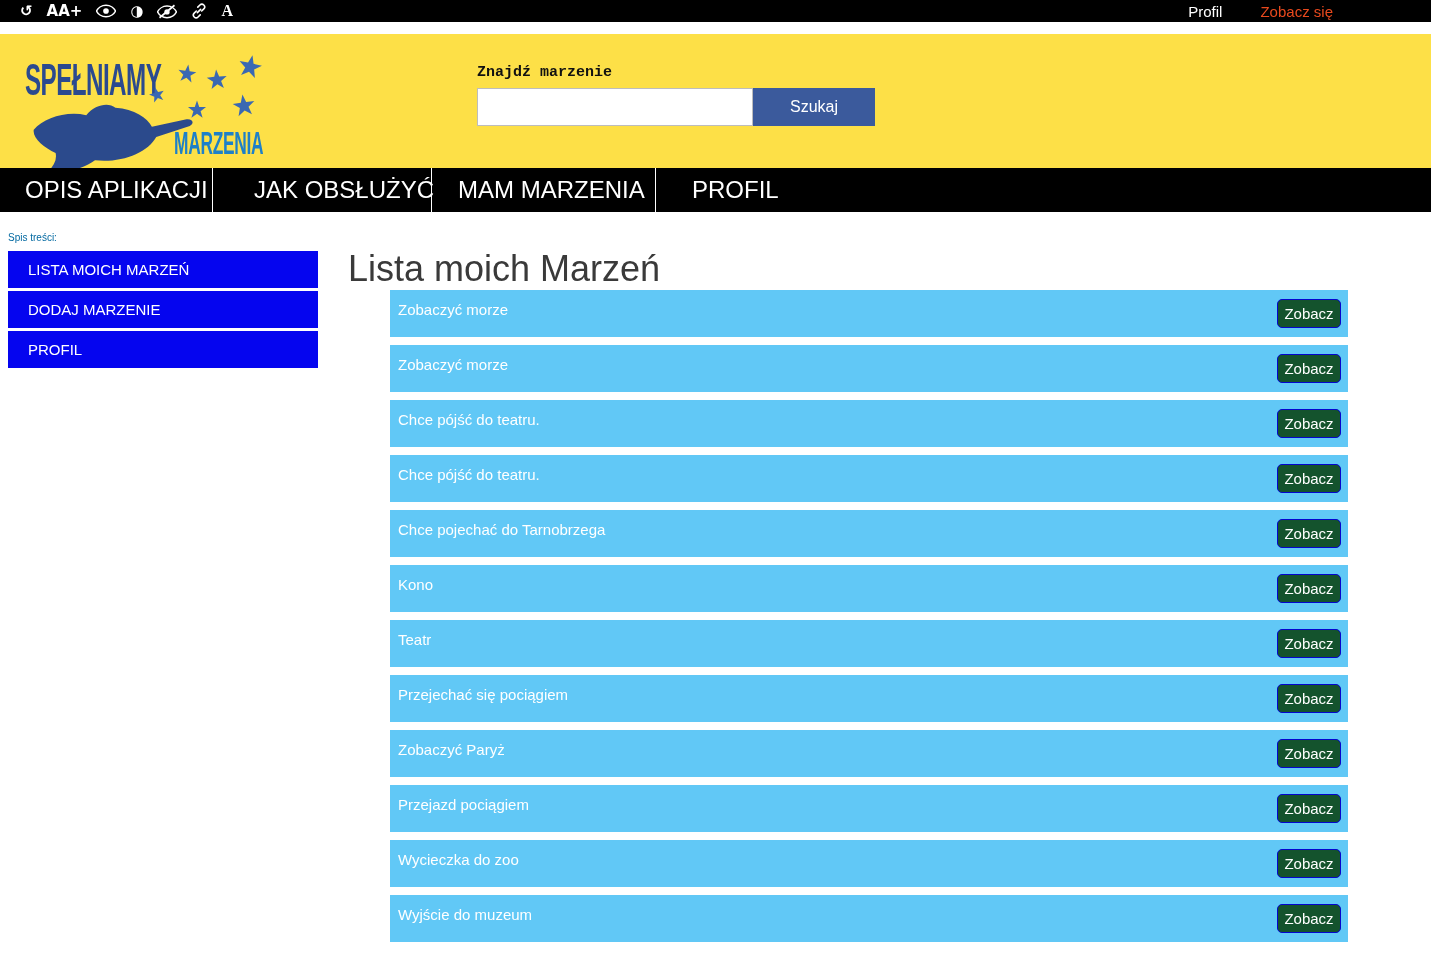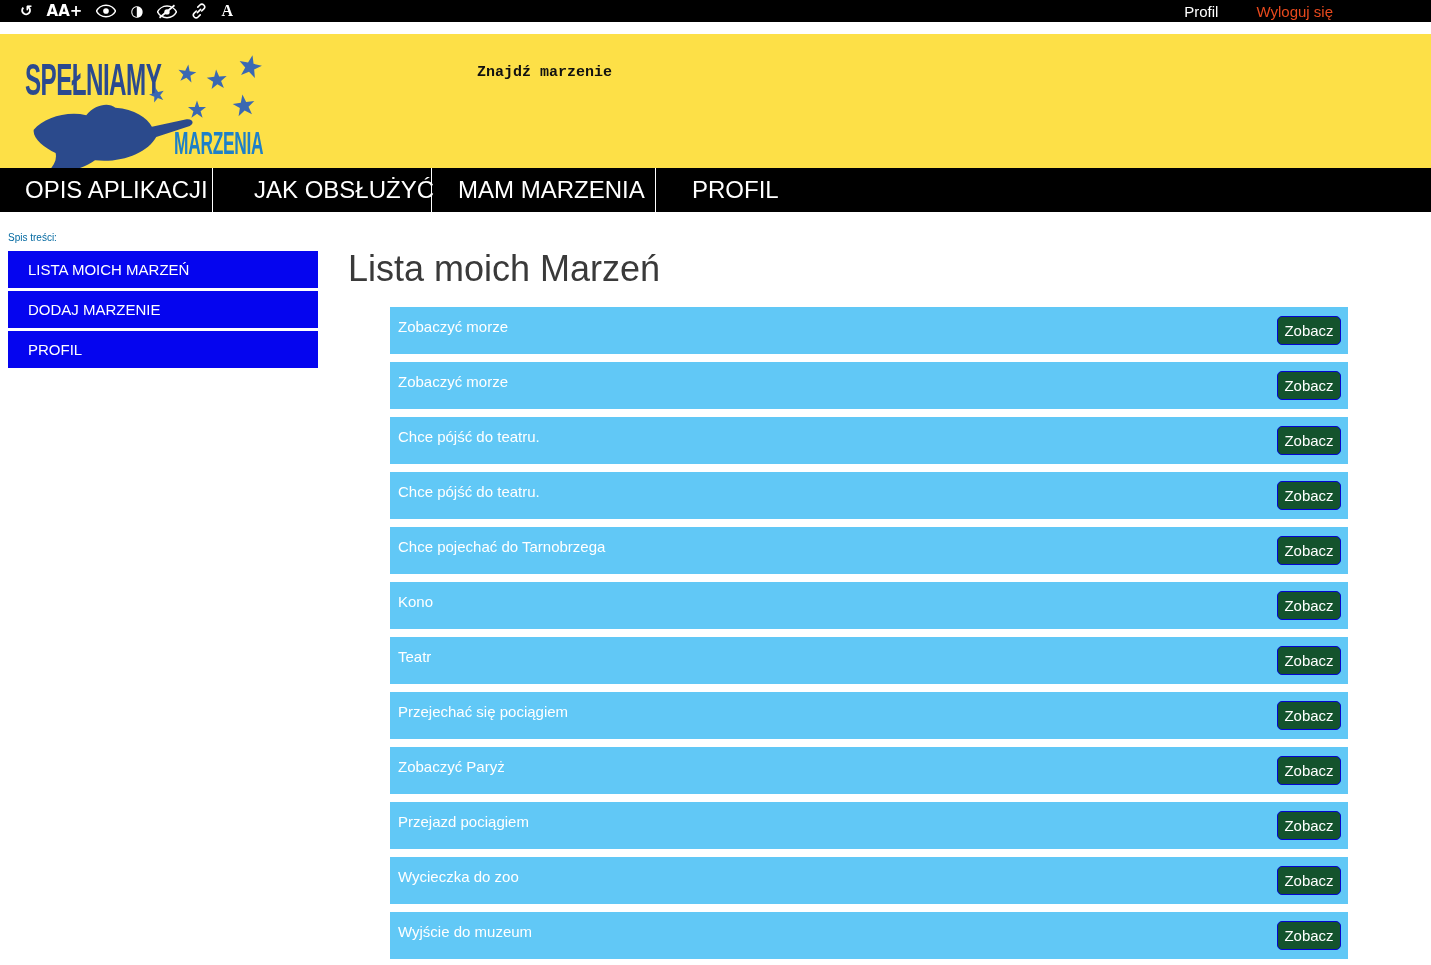--- a/index.html
+++ b/index.html
@@ -47,21 +47,21 @@
   
   .content{position:absolute;top:212px;left:0;width:100%;height:753px;}
   .sidebar{position:absolute;left:8px;top:0;width:310px;}
   .sidebar-title{margin:20px 0 8px 0;font-size:10px;color:#0369a1;}
   .sidebar-items{margin-top:5px;display:flex;flex-direction:column;gap:3px;}
   .sidebar-item{height:37px;background:#0505ef;color:#fff;display:flex;align-items:center;
                 padding-left:20px;font-size:15px;cursor:pointer;}
 
   .main{position:absolute;left:348px;top:0;width:1000px;}
   .main-title{margin:36px 0 0 0;font-size:36px;font-weight:400;color:#3a3a3a;line-height:42px;}
-  .dream-list{margin-top:17px;padding-left:42px;}
+  .dream-list{padding-left:42px;}
   .dream-row{position:relative;height:47px;background:#61c8f6;margin-bottom:8px;}
   .dream-title{position:absolute;left:8px;top:11px;color:#fff;font-size:15px;}
   .zobacz-button{position:absolute;right:7px;top:9px;width:64px;height:29px;background:#14532d;
                  color:#fff;border:1px solid #0404cf;border-radius:5px;font-size:15px;
                  font-family:inherit;cursor:pointer;}
 </style>
 </head>
 <body>
 
 <div class="page">
@@ -90,21 +90,21 @@
               <path d="M9.5 14.5 L14.5 9.5"></path>
               <path d="M8 12 l-3.2 3.2 a4.1 4.1 0 0 0 5.8 5.8 L13.8 17.8"></path>
               <path d="M16 12 l3.2-3.2 a4.1 4.1 0 0 0 -5.8-5.8 L10.2 6.2"></path>
             </g>
           </svg>
         </span>
         <span class="tb-icon icon-serif">A</span>
       </div>
     <div class="topbar-right">
       <span class="profile-link">Profil</span>
-      <span class="logout-link">Wyloguj się</span>
+      <span class="logout-link">Zobacz się</span>
     </div>
   </header>
 
   <div class="header">
     <div class="logo">
       <span class="logo-line1">SPEŁNIAMY</span>
       <svg class="logo-stars" width="125" height="80" viewBox="0 0 125 80">
         <defs>
           <polygon id="logo-star" points="0,-10 2.35,-3.24 9.51,-3.09 3.8,1.24 5.88,8.09 0,4 -5.88,8.09 -3.8,1.24 -9.51,-3.09 -2.35,-3.24"></polygon>
         </defs>
@@ -120,20 +120,24 @@
       <svg class="logo-hand" width="175" height="70" viewBox="0 0 240 96" preserveAspectRatio="none">
         <path fill="#2b4a8c" d="M12,38 C26,22 56,12 84,18 C96,4 114,0 124,8 C150,10 168,22 174,34
                  L220,24 C230,22 233,29 226,33 L180,48 C168,70 132,84 96,80
                  C76,94 50,99 30,97 C40,88 44,79 42,70 C26,62 10,50 12,38 Z"></path>
       </svg>
       <span class="logo-line2">MARZENIA</span>
     </div>
 
     <div class="search">
       <label class="search-label">Znajdź marzenie</label>
+      <div class="search-row">
+        <input class="search-input" type="text" value="" style="">
+        <button class="search-button">Szukaj</button>
+      </div>
     </div>
   </div>
 
   <nav class="navbar" id="navbar">
       <div class="nav-item">OPIS APLIKACJI</div>
       <div class="nav-item">JAK OBSŁUŻYĆ</div>
       <div class="nav-item">MAM MARZENIA</div>
       <div class="nav-item">PROFIL</div>
     </nav>
 

